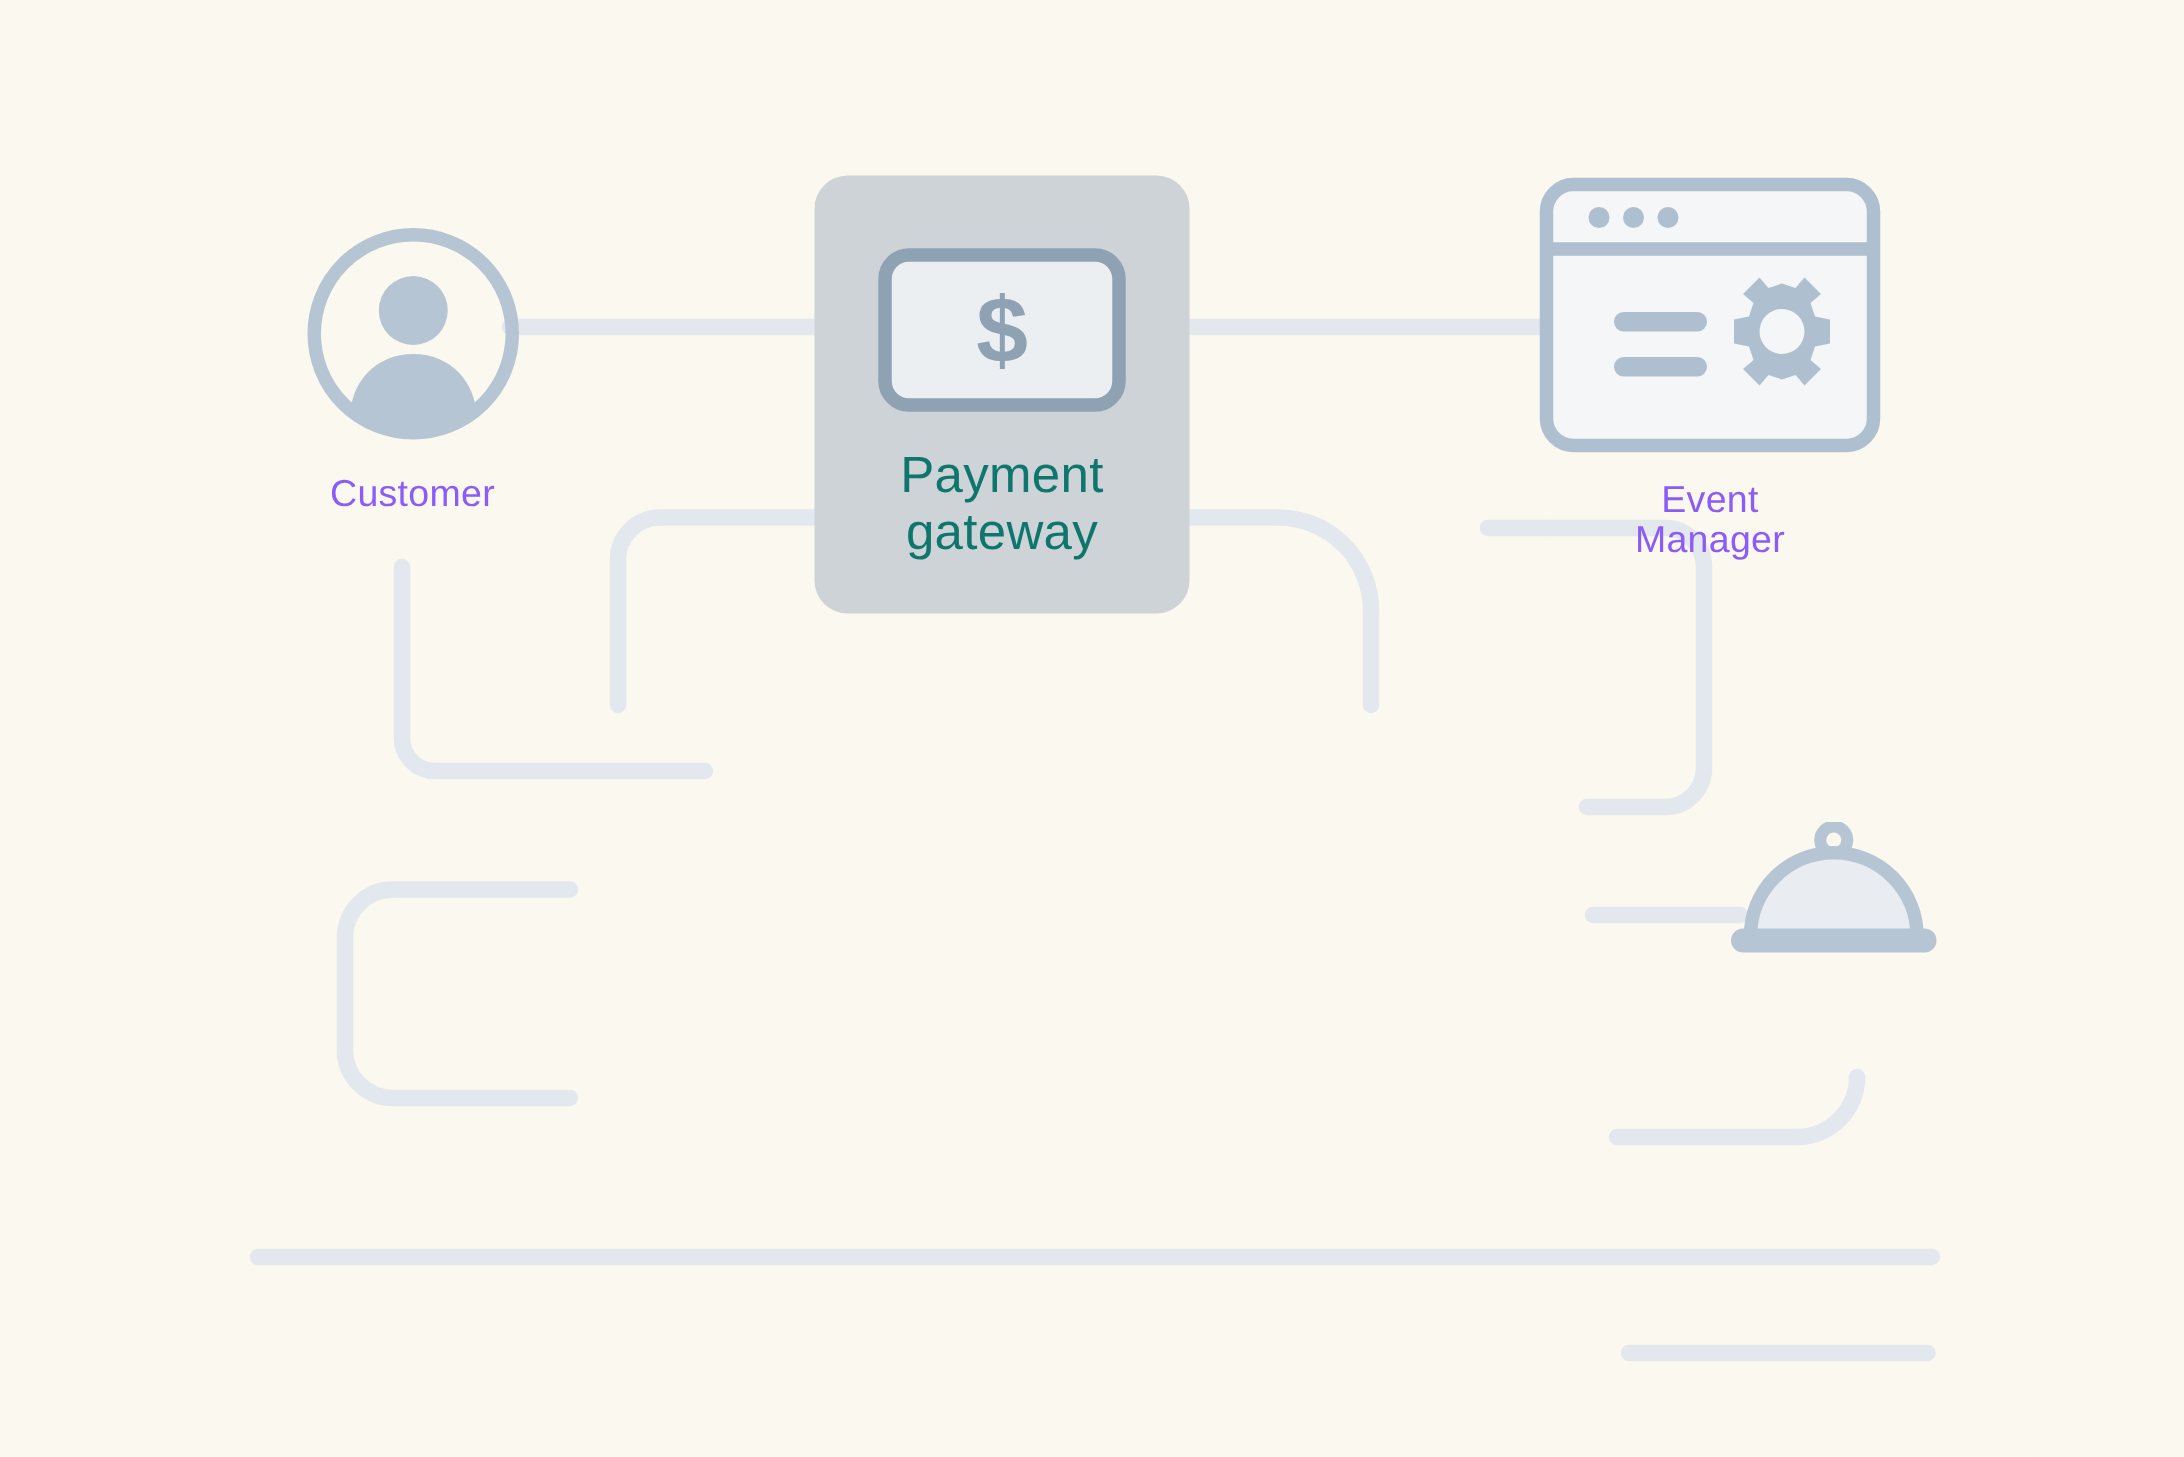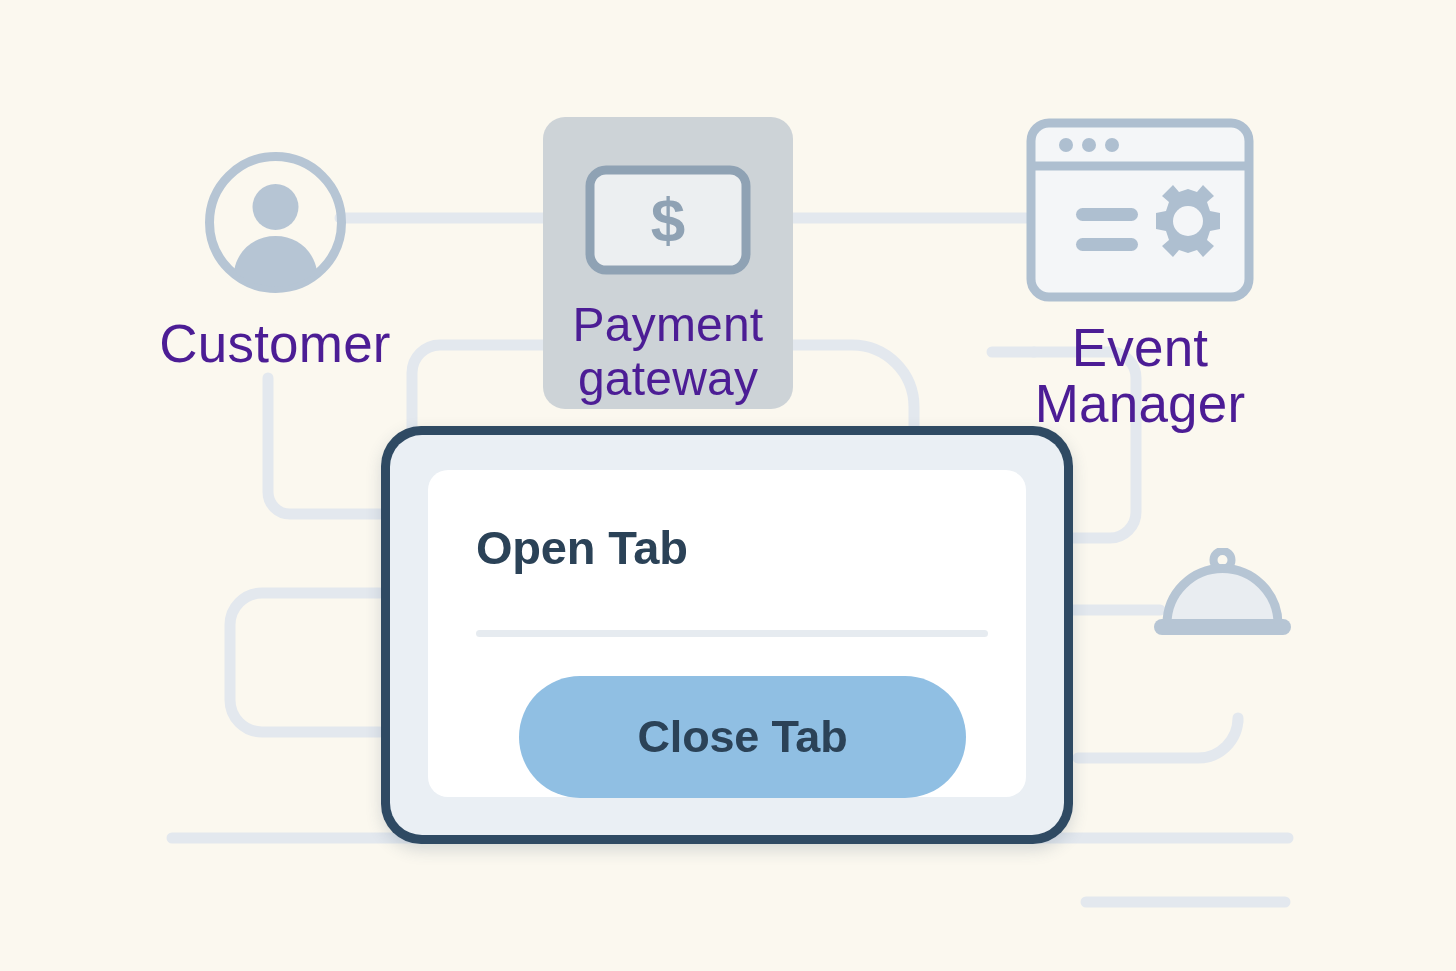--- a/index.html
+++ b/index.html
@@ -20,22 +20,22 @@
     position: absolute;
     inset: 0;
     width: 1456px;
     height: 971px;
   }
 
   
   .node-label {
     position: absolute;
     text-align: center;
-    color: #4c1d95;
-    font-size: 53px;
+    color: #8b5cf6;
+    font-size: 25px;
     line-height: 1.06;
     letter-spacing: .2px;
     white-space: pre-line;
     user-select: none;
   }
 
   
   #node-customer {
     position: absolute;
     left: 168px;
@@ -66,22 +66,22 @@
     position: absolute;
     left: 42px;
     top: 48px;
     width: 166px;
     height: 110px;
   }
   #label-payment {
     left: 543px;
     top: 298px;
     width: 250px;
-    color: #4c1d95;
-    font-size: 48px;
+    color: #0f766e;
+    font-size: 34px;
     line-height: 1.13;
   }
 
   
   #node-event {
     position: absolute;
     left: 1026px;
     top: 118px;
     width: 228px;
     height: 184px;
@@ -247,27 +247,14 @@
 Manager</div>
 
   <div id="node-kitchen">
     <svg viewBox="0 0 145 96" width="145" height="96" aria-hidden="true">
       <circle cx="72.5" cy="12" r="9" fill="none" stroke="#b6c5d4" stroke-width="8"></circle>
       <path d="M17 76 a55.5 55.5 0 0 1 111 0" fill="#e9edf1" stroke="#b6c5d4" stroke-width="9"></path>
       <rect x="4" y="71" width="137" height="16" rx="8" fill="#b6c5d4"></rect>
     </svg>
   </div>
 
-  <div id="tablet">
-    <div id="tablet-frame">
-      <div id="tablet-screen">
-
-        <div id="screen-title">Open Tab</div>
-
-        <div id="screen-divider"></div>
-
-        <button id="close-tab-button">Close Tab</button>
-
-      </div>
-    </div>
-  </div>
 
 </div>
 
 </body></html>

